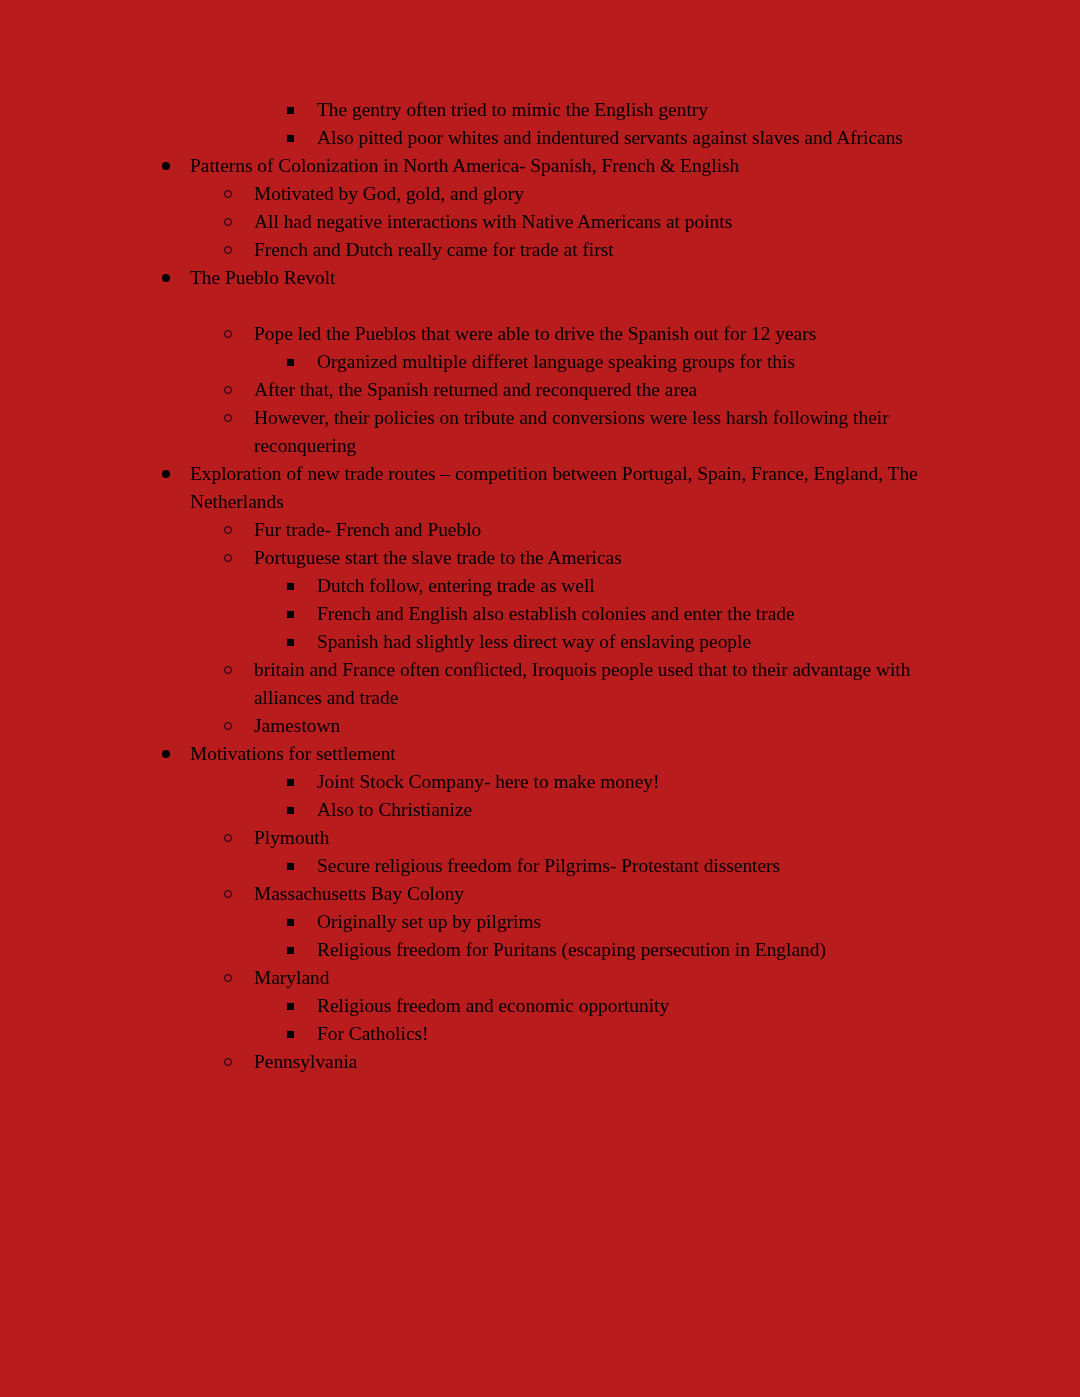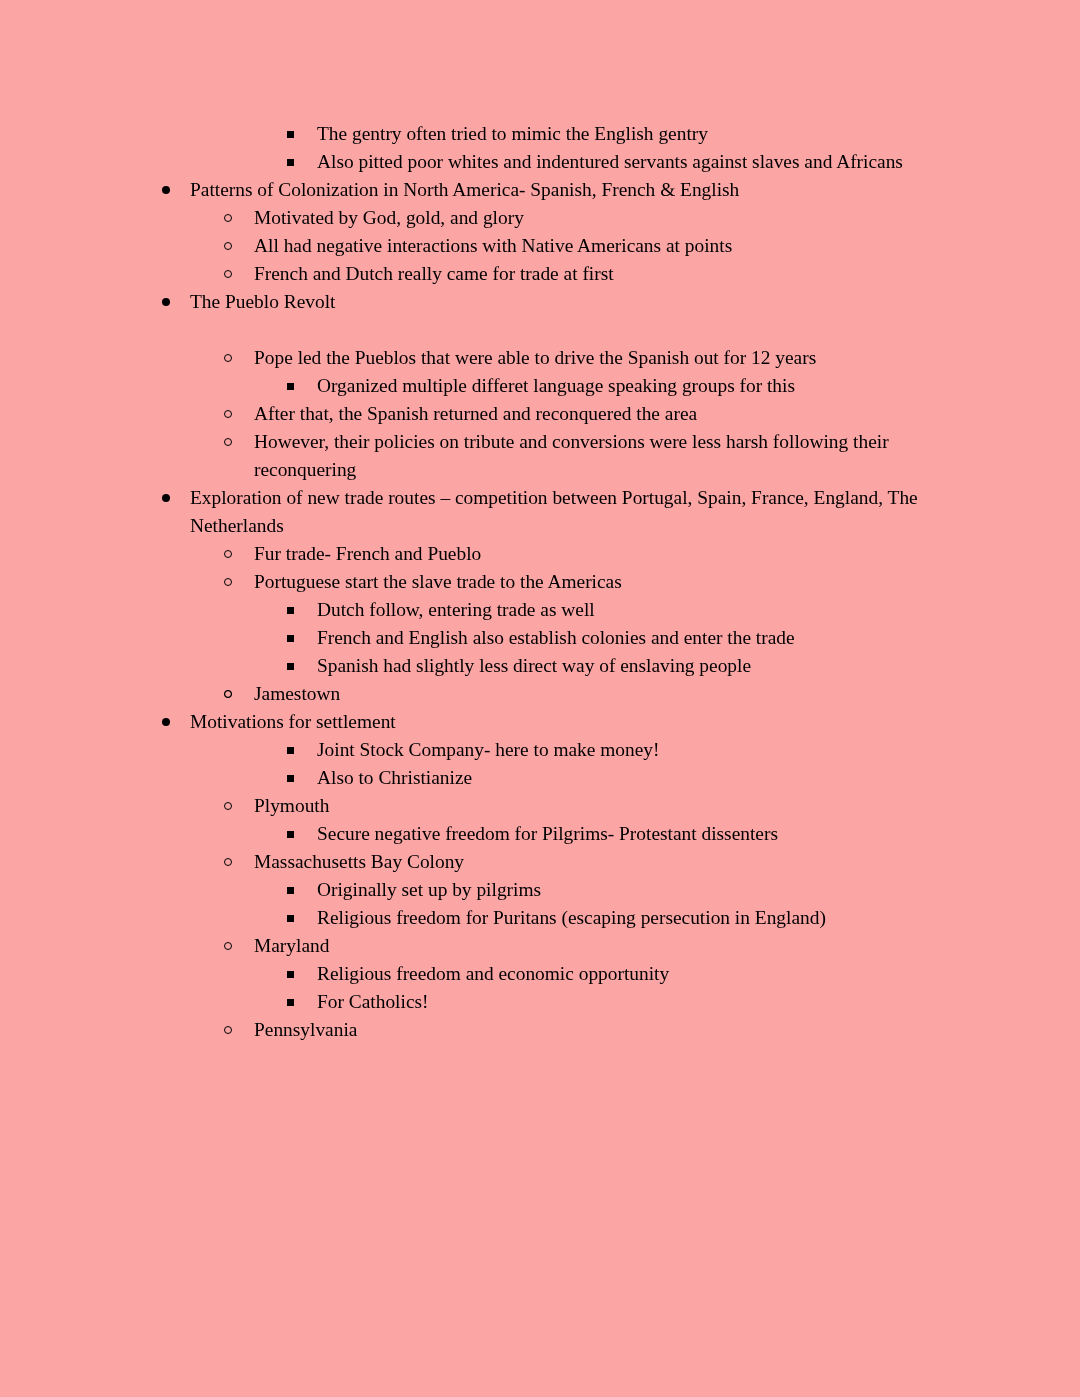--- a/index.html
+++ b/index.html
@@ -4,23 +4,23 @@
 <style>
   html, body {
     margin: 0;
     padding: 0;
     background: #ffffff;
   }
   .page {
     position: relative;
     width: 1080px;
     height: 1397px;
-    background: #fca5a5;
+    background: #b91c1c;
     box-sizing: border-box;
-    padding-top: 120px;
+    padding-top: 96px;
     overflow: hidden;
     font-family: "Liberation Serif", "DejaVu Serif", serif;
     color: #000000;
   }
   .list {
     width: 100%;
   }
   .item {
     position: relative;
     font-size: 19.4px;
@@ -81,27 +81,27 @@
       <div class="item l2"><span class="bullet"></span><span class="text">Pope led the Pueblos that were able to drive the Spanish out for 12 years</span></div>
       <div class="item l3"><span class="bullet"></span><span class="text">Organized multiple differet language speaking groups for this</span></div>
       <div class="item l2"><span class="bullet"></span><span class="text">After that, the Spanish returned and reconquered the area</span></div>
       <div class="item l2"><span class="bullet"></span><span class="text">However, their policies on tribute and conversions were less harsh following their reconquering</span></div>
       <div class="item l1"><span class="bullet"></span><span class="text">Exploration of new trade routes – competition between Portugal, Spain, France, England, The Netherlands</span></div>
       <div class="item l2"><span class="bullet"></span><span class="text">Fur trade- French and Pueblo</span></div>
       <div class="item l2"><span class="bullet"></span><span class="text">Portuguese start the slave trade to the Americas</span></div>
       <div class="item l3"><span class="bullet"></span><span class="text">Dutch follow, entering trade as well</span></div>
       <div class="item l3"><span class="bullet"></span><span class="text">French and English also establish colonies and enter the trade</span></div>
       <div class="item l3"><span class="bullet"></span><span class="text">Spanish had slightly less direct way of enslaving people</span></div>
-      <div class="item l2"><span class="bullet"></span></div>
+      <div class="item l2"><span class="bullet"></span><span class="text">britain and France often conflicted, Iroquois people used that to their advantage with alliances and trade</span></div>
       <div class="item l2"><span class="bullet"></span><span class="text">Jamestown</span></div>
       <div class="item l1"><span class="bullet"></span><span class="text">Motivations for settlement</span></div>
       <div class="item l3"><span class="bullet"></span><span class="text">Joint Stock Company- here to make money!</span></div>
       <div class="item l3"><span class="bullet"></span><span class="text">Also to Christianize</span></div>
       <div class="item l2"><span class="bullet"></span><span class="text">Plymouth</span></div>
-      <div class="item l3"><span class="bullet"></span><span class="text">Secure negative freedom for Pilgrims- Protestant dissenters</span></div>
+      <div class="item l3"><span class="bullet"></span><span class="text">Secure religious freedom for Pilgrims- Protestant dissenters</span></div>
       <div class="item l2"><span class="bullet"></span><span class="text">Massachusetts Bay Colony</span></div>
       <div class="item l3"><span class="bullet"></span><span class="text">Originally set up by pilgrims</span></div>
       <div class="item l3"><span class="bullet"></span><span class="text">Religious freedom for Puritans (escaping persecution in England)</span></div>
       <div class="item l2"><span class="bullet"></span><span class="text">Maryland</span></div>
       <div class="item l3"><span class="bullet"></span><span class="text">Religious freedom and economic opportunity</span></div>
       <div class="item l3"><span class="bullet"></span><span class="text">For Catholics!</span></div>
       <div class="item l2"><span class="bullet"></span><span class="text">Pennsylvania</span></div>
     </div>
 </div>
 

